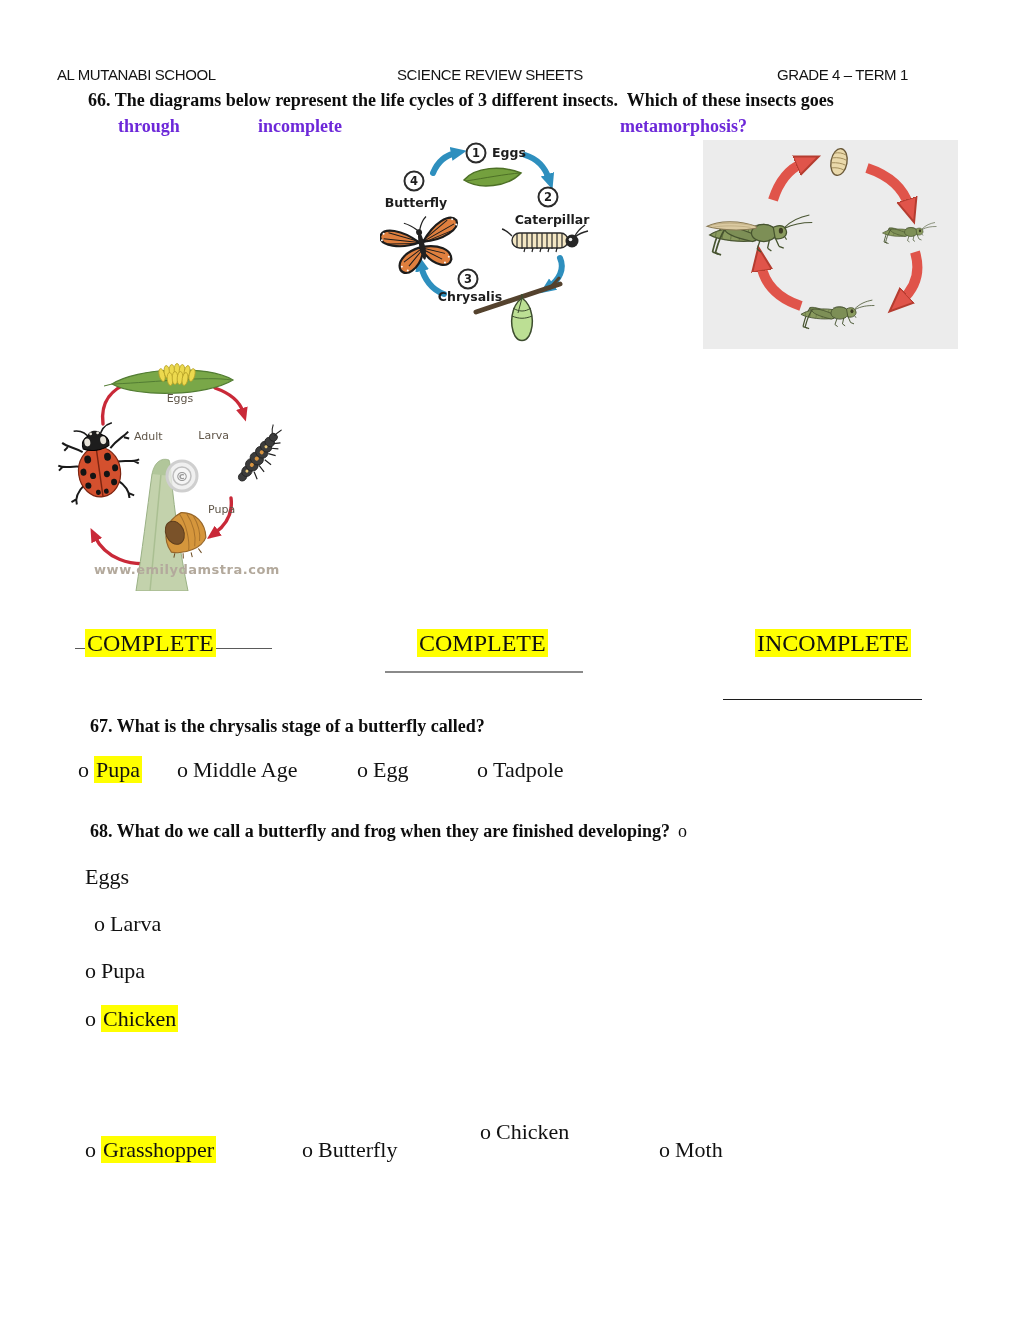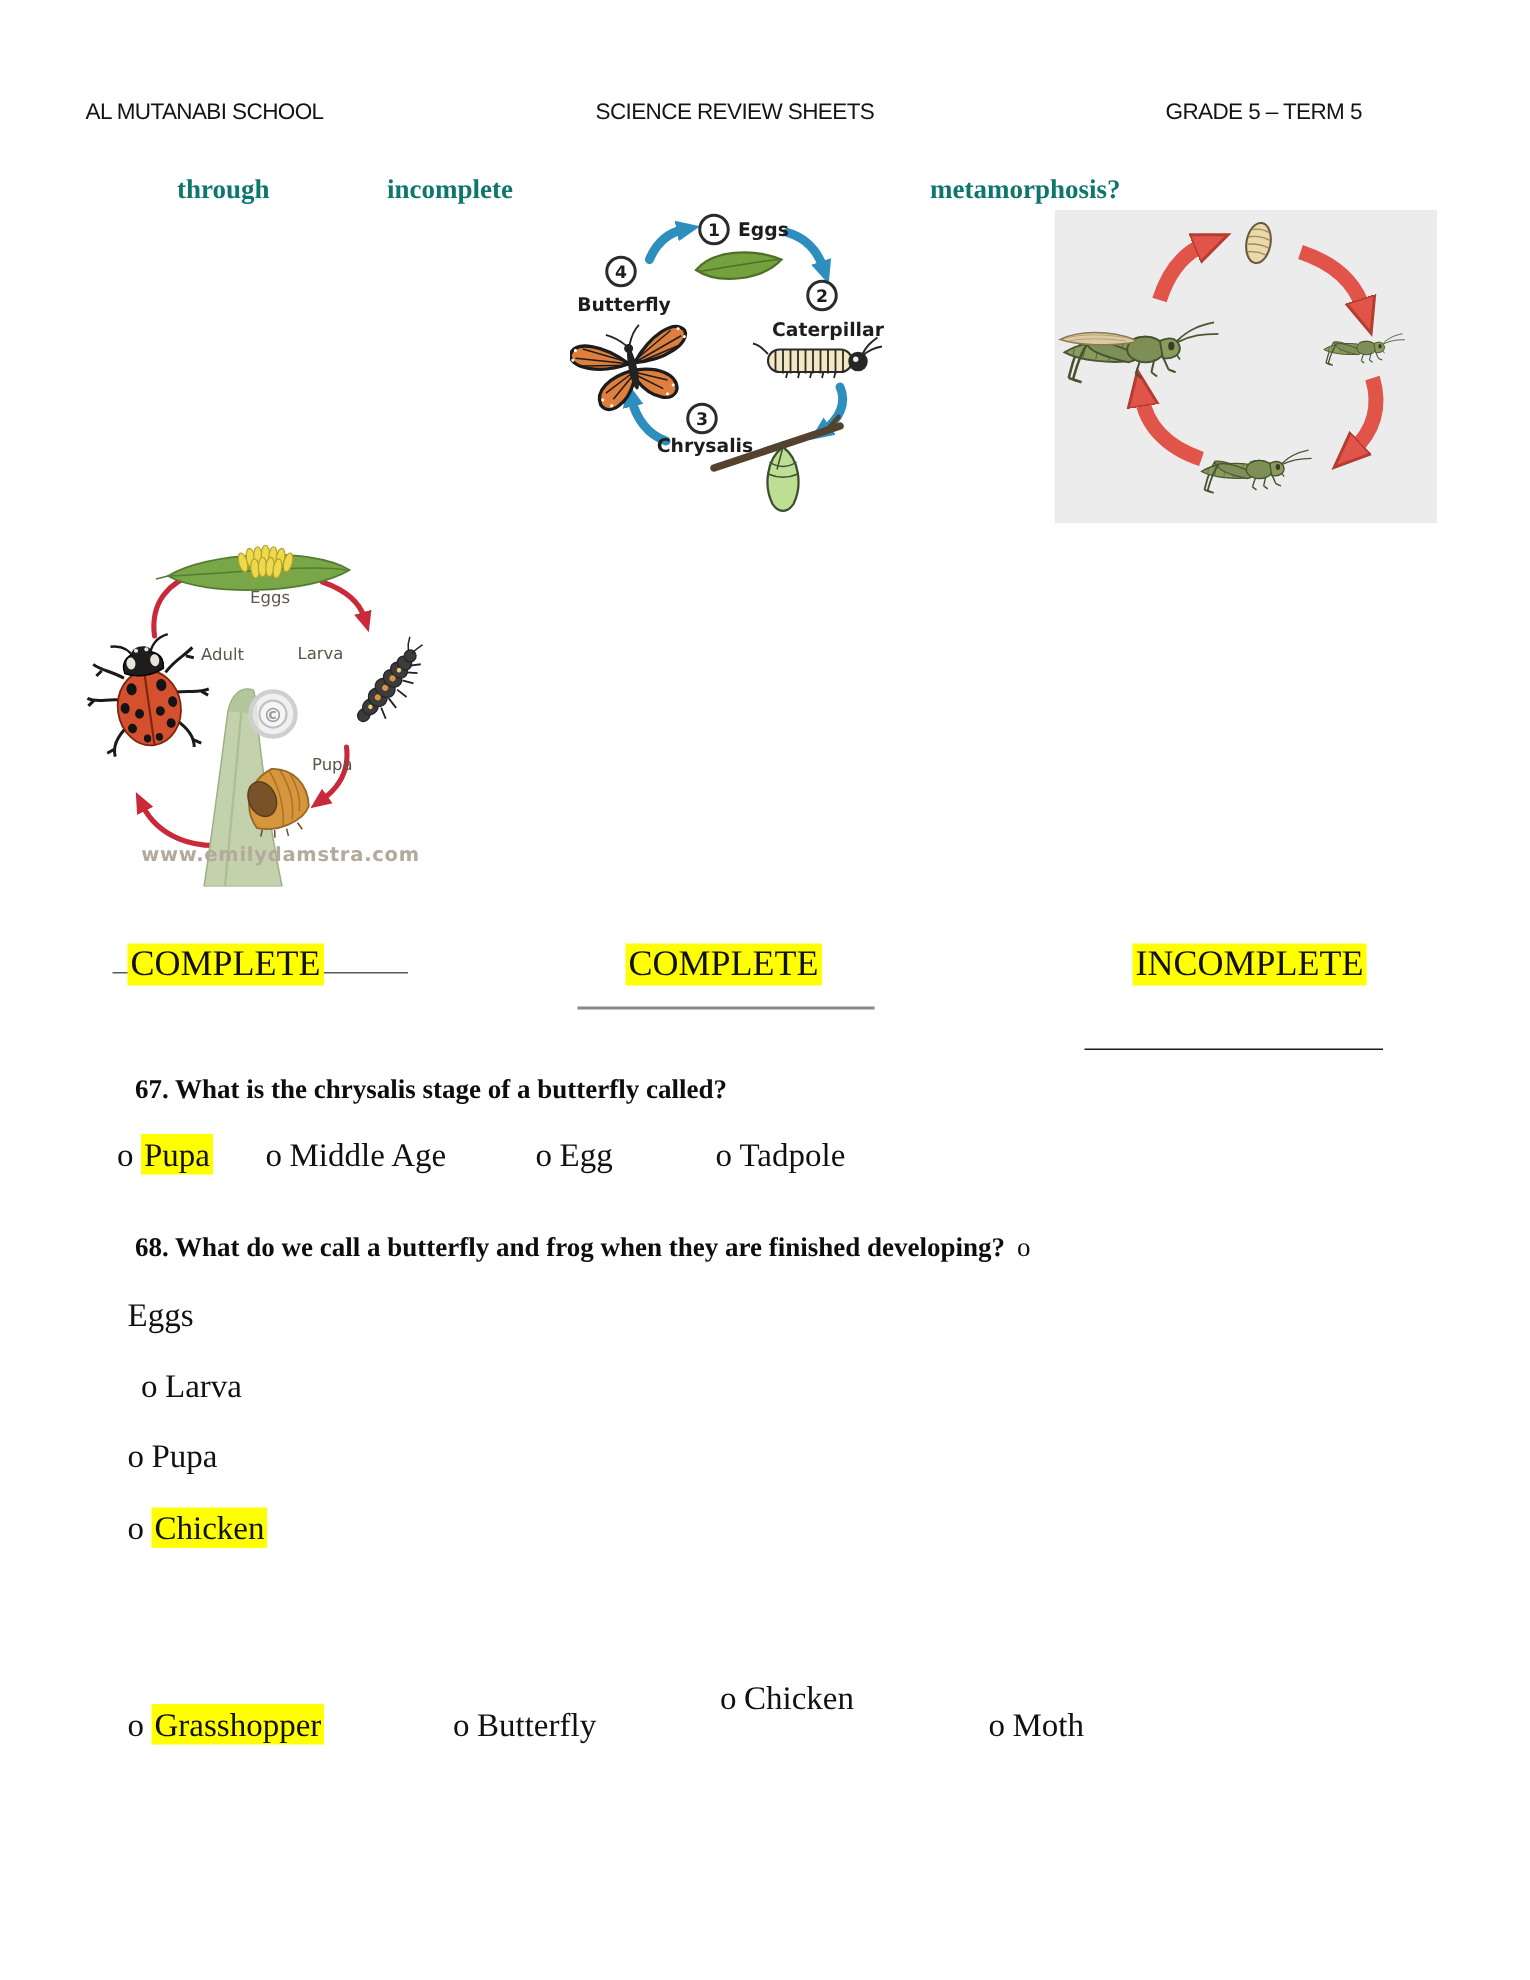--- a/index.html
+++ b/index.html
@@ -1,21 +1,21 @@
 <!DOCTYPE html>
 <html><head>
 <meta charset="utf-8">
 <style>
   html,body{margin:0;padding:0;background:#fff;}
   .page{position:relative;width:1020px;height:1320px;background:#ffffff;overflow:hidden;
         font-family:"Liberation Serif","DejaVu Serif",serif;color:#121212;}
   .hdr{position:absolute;top:66px;font-family:"Liberation Sans","DejaVu Sans",sans-serif;
        font-size:15px;letter-spacing:-0.4px;color:#141414;white-space:nowrap;}
   .q-line{position:absolute;font-weight:bold;font-size:18px;white-space:pre;color:#0d0d0d;}
-  .q-word{position:absolute;font-weight:bold;font-size:18px;white-space:nowrap;color:#0f766e;}
+  .q-word{position:absolute;font-weight:bold;font-size:18px;white-space:nowrap;color:#6d28d9;}
   .opt{position:absolute;font-size:22px;white-space:nowrap;color:#111;}
   .opt .b{margin-right:5px;}
   .hl{background:#ffff00;padding:1px 2px;}
   .ans{position:absolute;font-size:24px;white-space:nowrap;color:#111;}
   .blank{position:absolute;height:0;}
   .bl1{border-top:1.6px solid #5a5a5a;}
   .bl2{border-top:2.6px solid #8a8a8a;}
   .bl3{border-top:1.8px solid #1c1c1c;}
   .diagram{position:absolute;}
   svg text{user-select:none;}
@@ -29,22 +29,23 @@
   .wm{font-family:"DejaVu Sans",sans-serif;font-weight:bold;font-size:13px;fill:#b3a99c;letter-spacing:0.5px;text-anchor:middle;}
   .cop{font-family:"DejaVu Sans",sans-serif;font-weight:bold;font-size:13px;fill:#9a9a9a;text-anchor:middle;}
 </style>
 </head>
 <body>
 
 <div class="page">
 
   <div class="hdr" style="left:57px">AL MUTANABI SCHOOL</div>
   <div class="hdr" style="left:397px">SCIENCE REVIEW SHEETS</div>
-  <div class="hdr" style="left:777px">GRADE 5 – TERM 5</div>
-
+  <div class="hdr" style="left:777px">GRADE 4 – TERM 1</div>
+
+  <div class="q-line" style="left:88px;top:90px">66. The diagrams below represent the life cycles of 3 different insects.  Which of these insects goes</div>
   <div class="q-word" style="left:118px;top:116px">through</div>
   <div class="q-word" style="left:258px;top:116px">incomplete</div>
   <div class="q-word" style="left:620px;top:116px">metamorphosis?</div>
 
   <div class="diagram" style="left:380px;top:140px;width:220px;height:207px">
     <svg width="220" height="207" viewBox="0 0 220 207">
       <defs>
         <marker id="ab" markerUnits="userSpaceOnUse" markerWidth="20" markerHeight="18" refX="5" refY="9" orient="auto">
           <path d="M0,2 L16,9 L0,16 Z" fill="#2e8fbe"></path>
         </marker>

